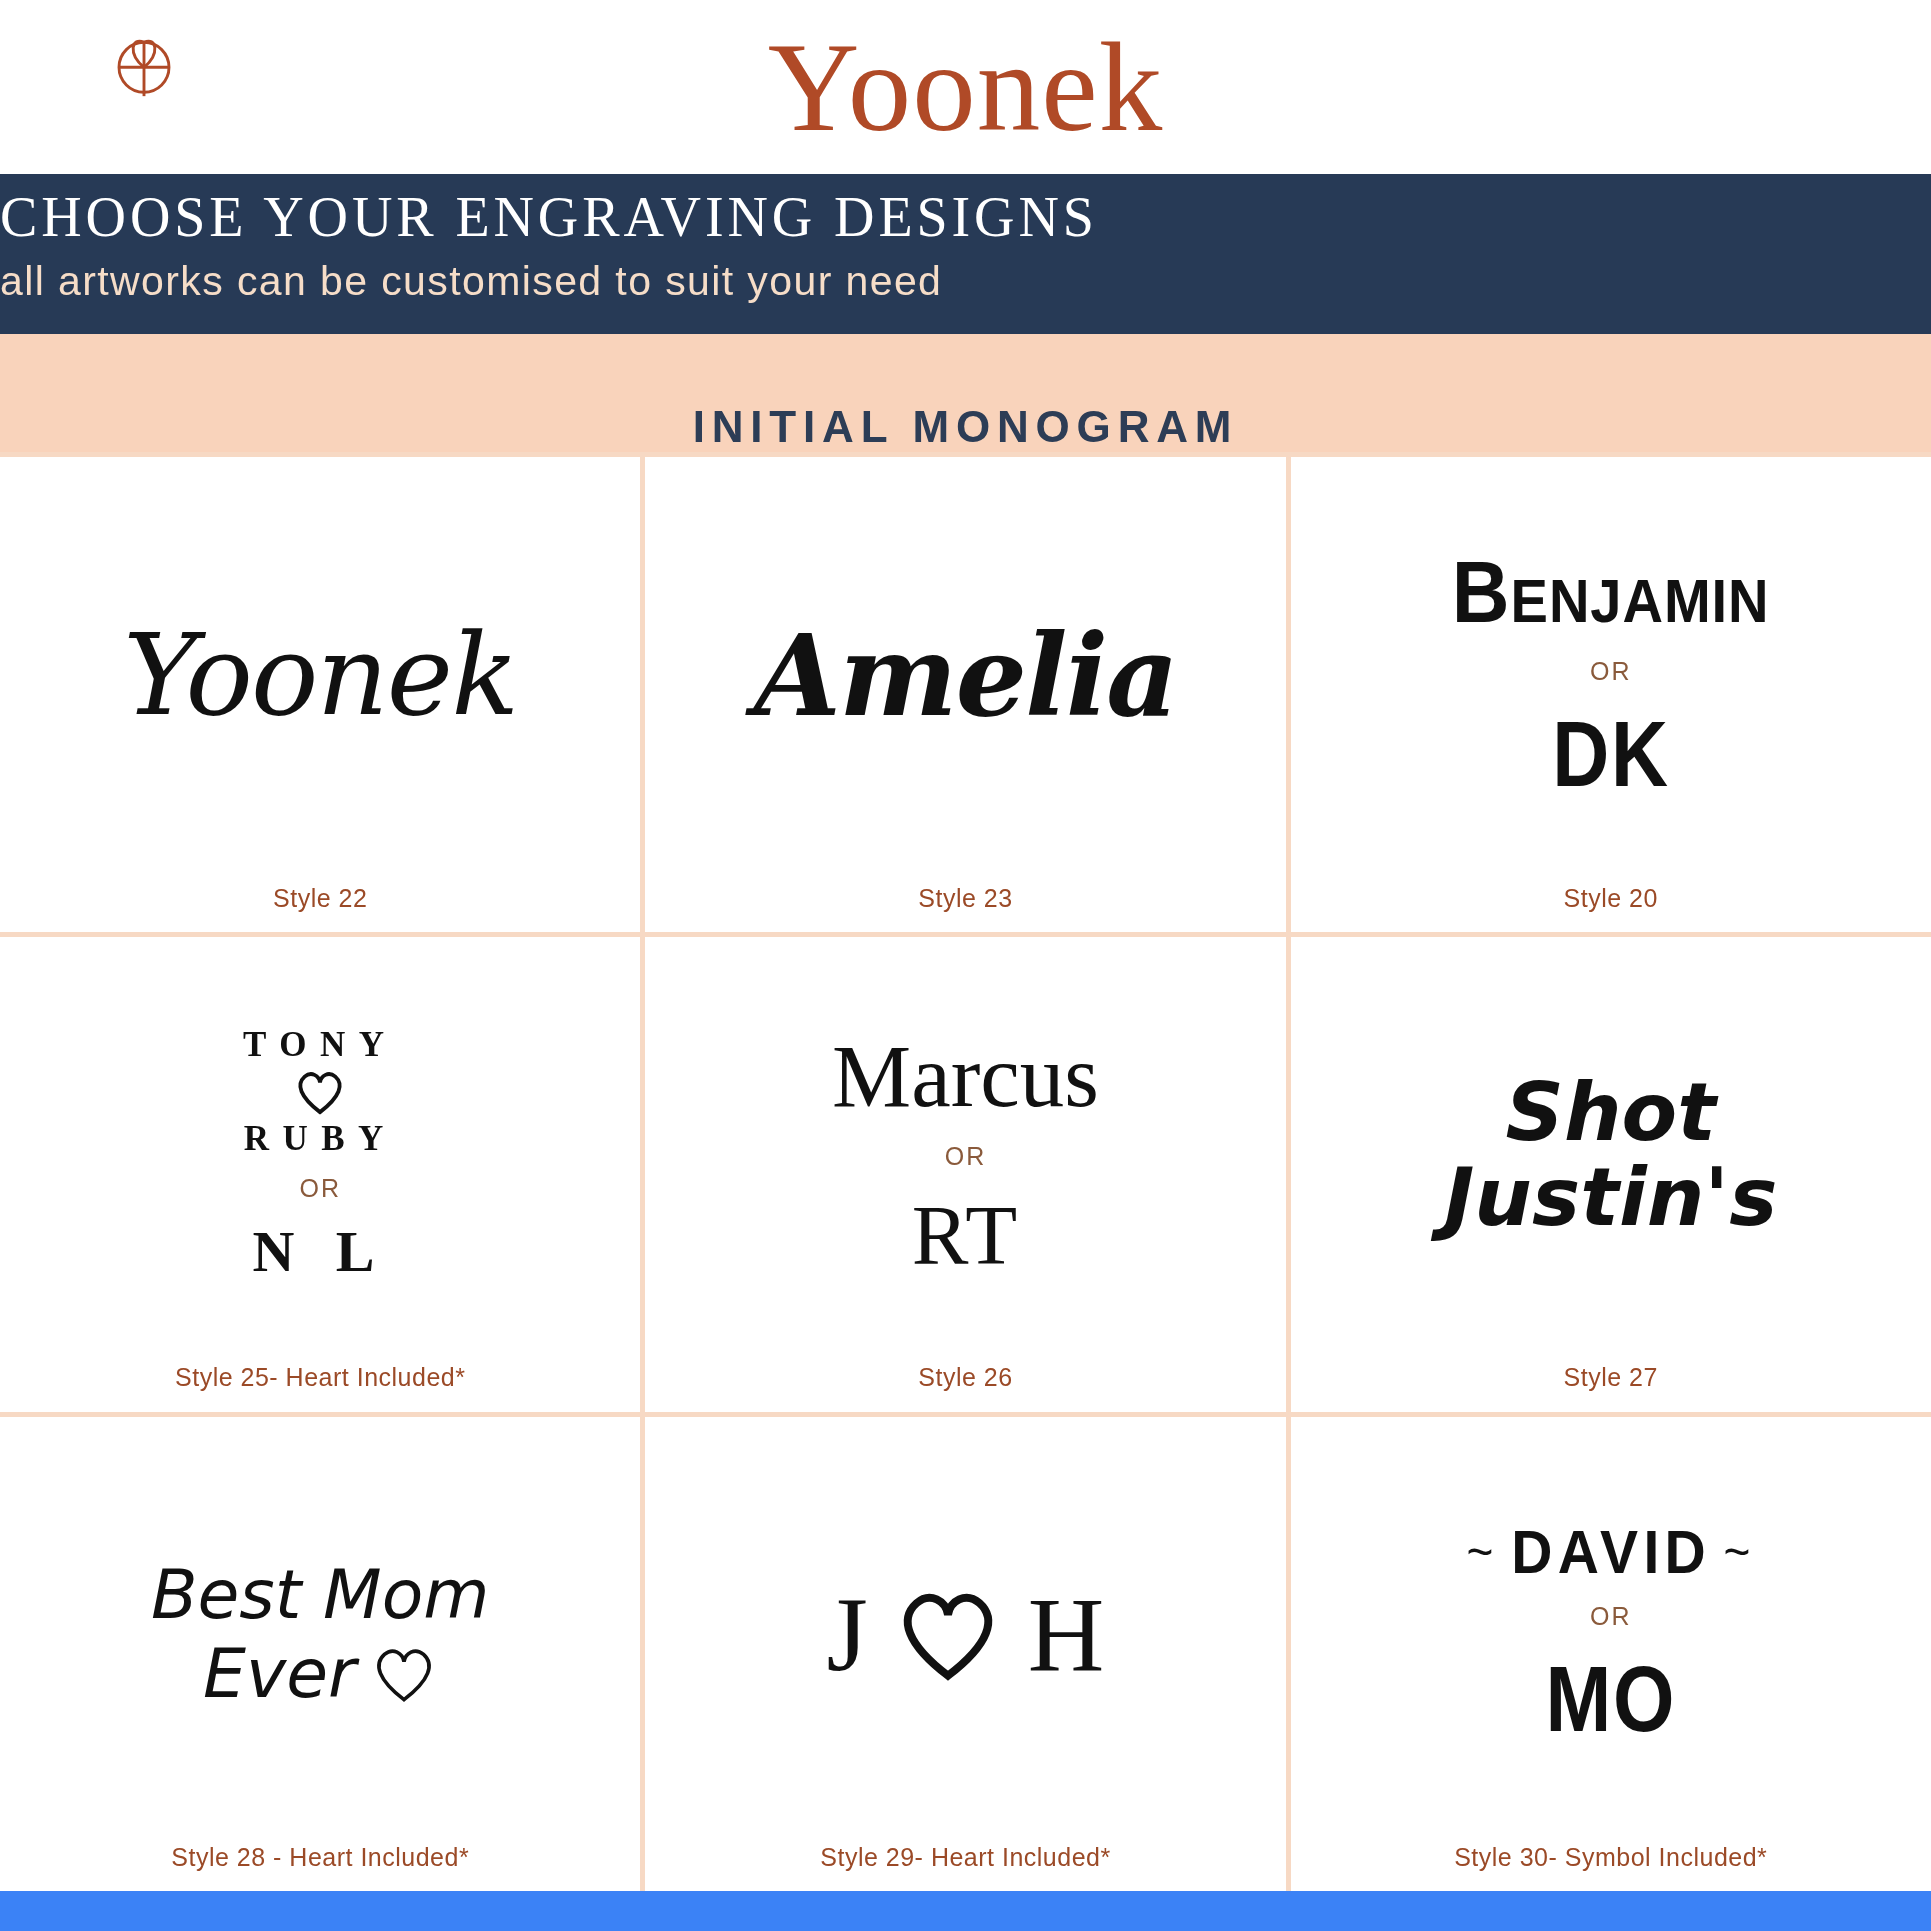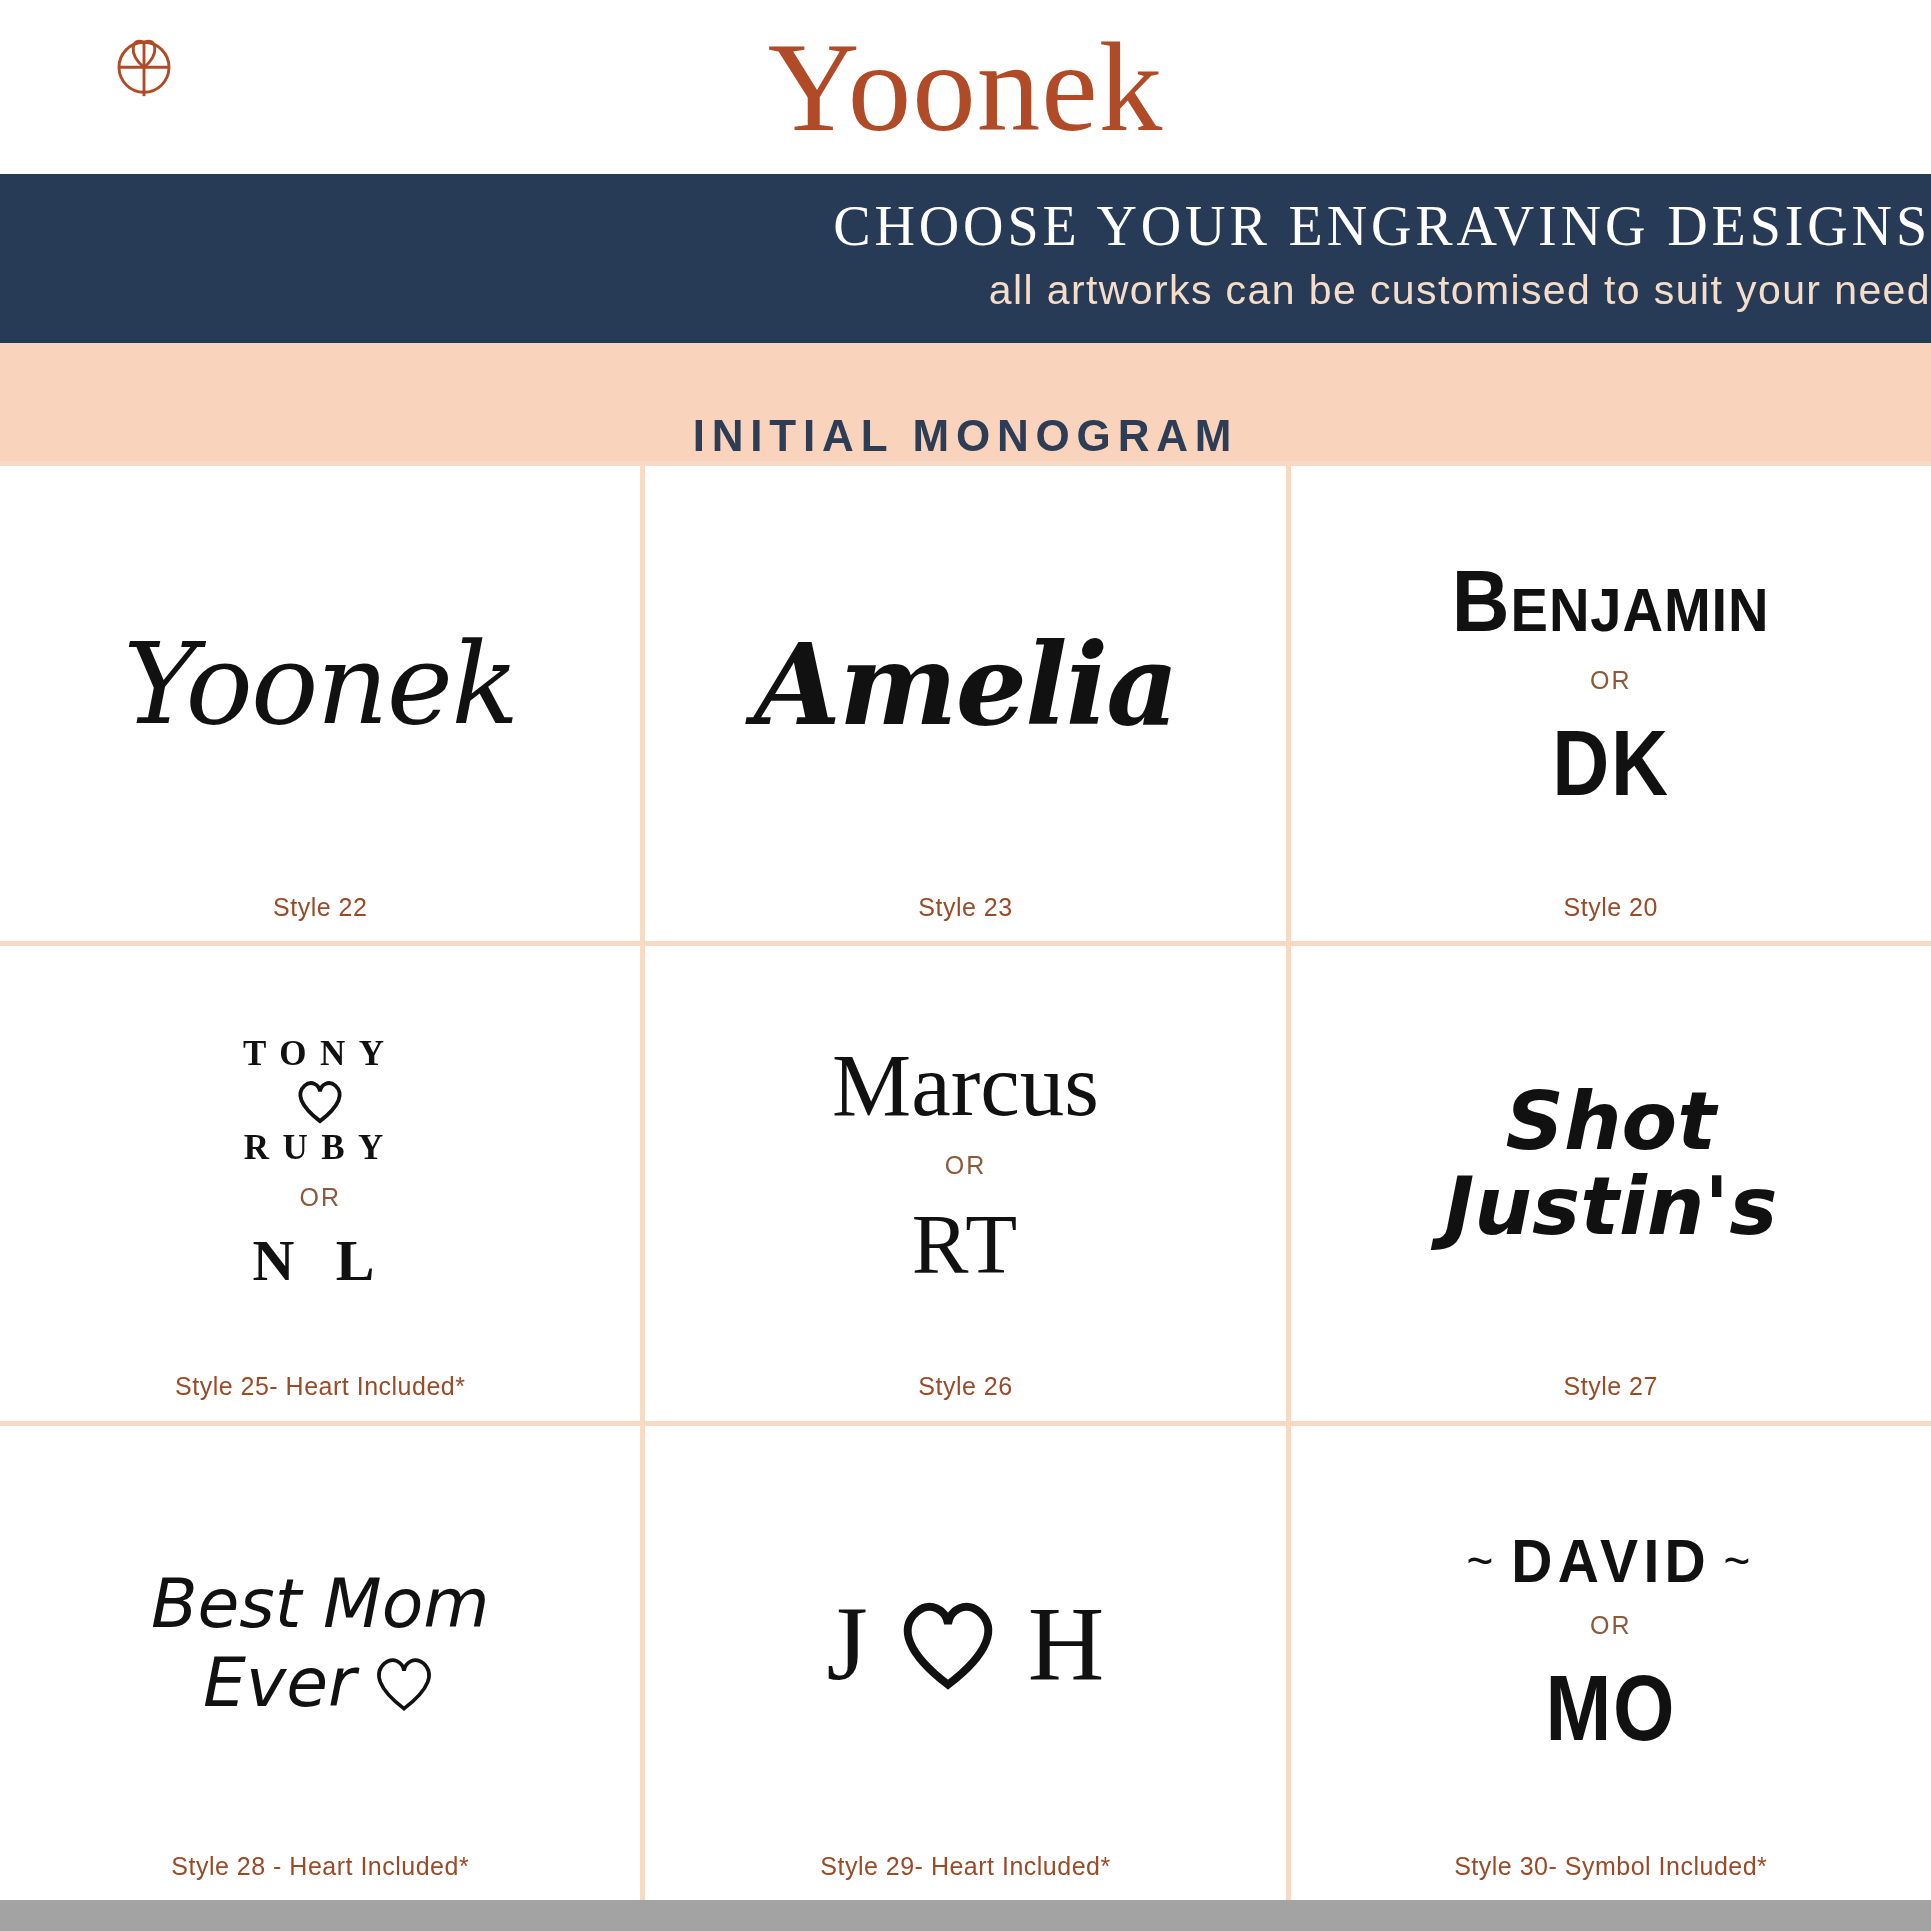--- a/index.html
+++ b/index.html
@@ -7,21 +7,21 @@
     padding: 0;
     width: 1931px;
     height: 1931px;
     background: #ffffff;
     font-family: "Liberation Sans", sans-serif;
   }
   .page {
     position: relative;
     width: 1931px;
     height: 1931px;
-    background: #a3a3a3;
+    background: #3b82f6;
     overflow: hidden;
   }
 
   
   .brand {
     height: 174px;
     display: flex;
     align-items: center;
     justify-content: center;
     background: #ffffff;
@@ -41,22 +41,22 @@
     left: 114px;
     top: 25px;
     width: 60px;
     height: 75px;
     pointer-events: none;
   }
 
   
   .navy {
     background: #273a56;
-    padding: 23px 0 29px 0;
-    text-align: right;
+    padding: 14px 0 29px 0;
+    text-align: left;
   }
   .navy-title {
     font-family: "Liberation Serif", serif;
     color: #ffffff;
     font-size: 56px;
     letter-spacing: 3.9px;
     line-height: 1.05;
     font-weight: 400;
   }
   .navy-sub {

